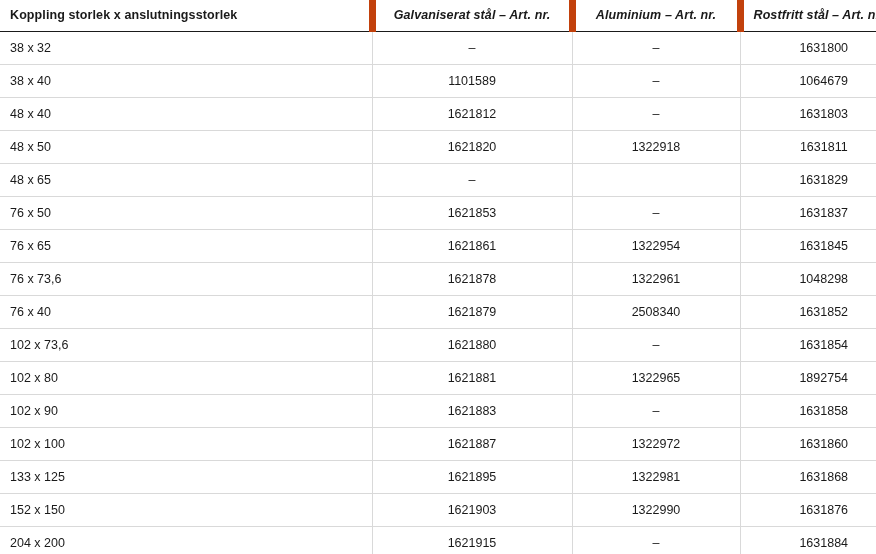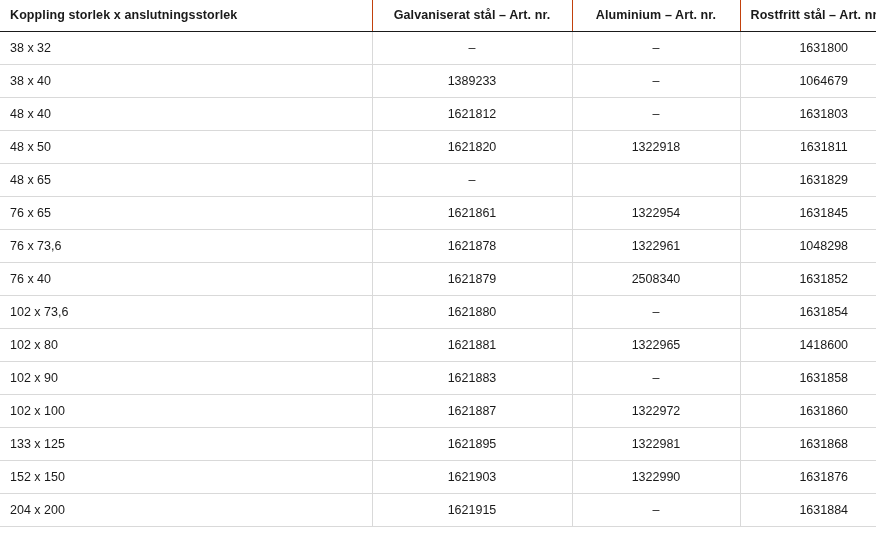--- a/index.html
+++ b/index.html
@@ -27,26 +27,26 @@
   table.spec-table col.col-1 { width: 200px; }
   table.spec-table col.col-2 { width: 168px; }
   table.spec-table col.col-3 { width: 136px; }
 
   table.spec-table th {
     font-size: 12.5px;
     font-weight: bold;
     text-align: left;
     padding: 8px 10px 9px 10px;
     border-bottom: 1px solid #1a1a1a;
-    border-right: 1px solid #c2410c;
+    border-right: 7px solid #c2410c;
     vertical-align: middle;
     white-space: nowrap;
     letter-spacing: 0.1px;
   }
-  table.spec-table th.center { text-align: center; }
+  table.spec-table th.center { text-align: center; font-style: italic; }
   table.spec-table th:last-child { border-right: none; }
 
   table.spec-table td {
     font-size: 12.5px;
     padding: 9px 10px 9px 10px;
     border-bottom: 1px solid #d9d9d9;
     border-right: 1px solid #d9d9d9;
     vertical-align: middle;
     white-space: nowrap;
     color: #1a1a1a;
@@ -76,41 +76,47 @@
     </thead>
     <tbody>
       <tr>
         <td>38 x 32</td>
         <td class="center">–</td>
         <td class="center">–</td>
         <td class="center">1631800</td>
       </tr>
       <tr>
         <td>38 x 40</td>
-        <td class="center">1389233</td>
+        <td class="center">1101589</td>
         <td class="center">–</td>
         <td class="center">1064679</td>
       </tr>
       <tr>
         <td>48 x 40</td>
         <td class="center">1621812</td>
         <td class="center">–</td>
         <td class="center">1631803</td>
       </tr>
       <tr>
         <td>48 x 50</td>
         <td class="center">1621820</td>
         <td class="center">1322918</td>
         <td class="center">1631811</td>
       </tr>
       <tr>
         <td>48 x 65</td>
         <td class="center">–</td>
         <td class="center"></td>
         <td class="center">1631829</td>
+      </tr>
+      <tr>
+        <td>76 x 50</td>
+        <td class="center">1621853</td>
+        <td class="center">–</td>
+        <td class="center">1631837</td>
       </tr>
       <tr>
         <td>76 x 65</td>
         <td class="center">1621861</td>
         <td class="center">1322954</td>
         <td class="center">1631845</td>
       </tr>
       <tr>
         <td>76 x 73,6</td>
         <td class="center">1621878</td>
@@ -126,21 +132,21 @@
       <tr>
         <td>102 x 73,6</td>
         <td class="center">1621880</td>
         <td class="center">–</td>
         <td class="center">1631854</td>
       </tr>
       <tr>
         <td>102 x 80</td>
         <td class="center">1621881</td>
         <td class="center">1322965</td>
-        <td class="center">1418600</td>
+        <td class="center">1892754</td>
       </tr>
       <tr>
         <td>102 x 90</td>
         <td class="center">1621883</td>
         <td class="center">–</td>
         <td class="center">1631858</td>
       </tr>
       <tr>
         <td>102 x 100</td>
         <td class="center">1621887</td>

